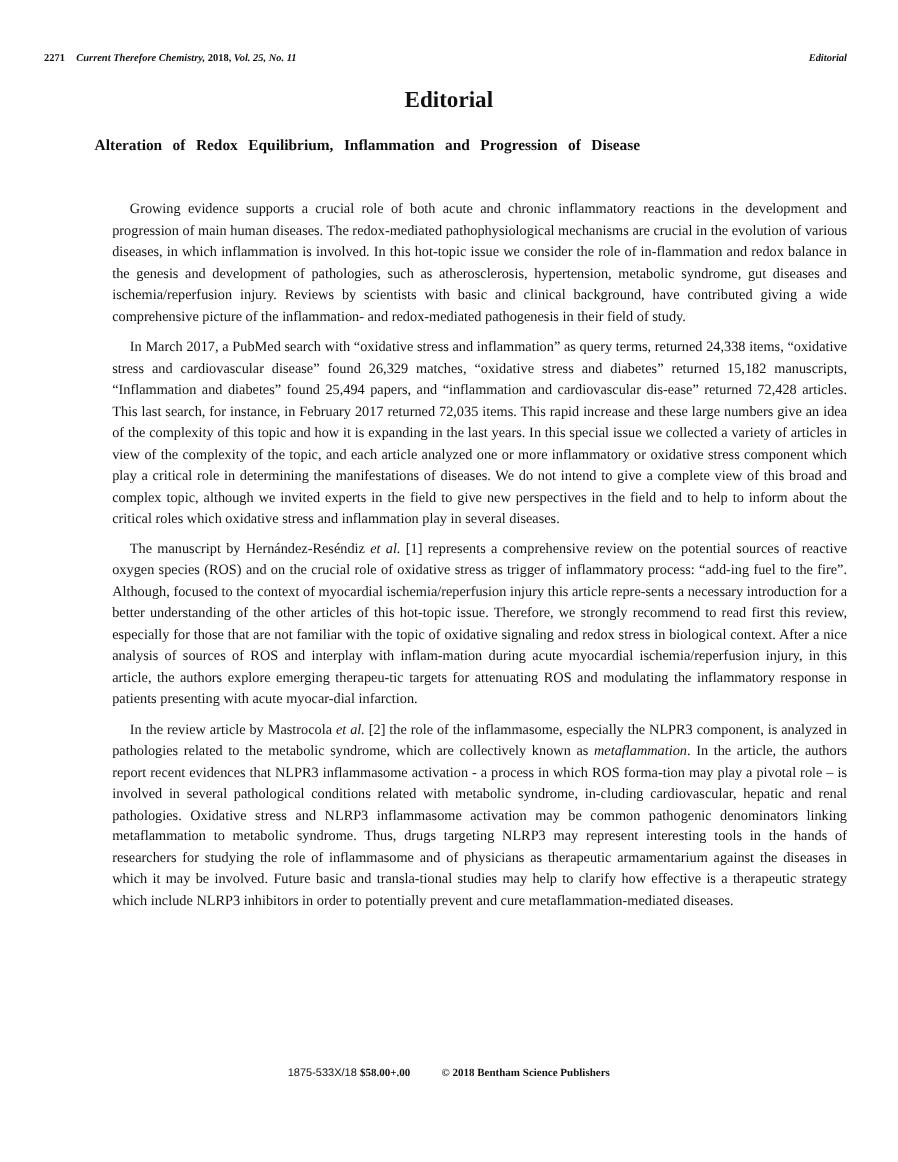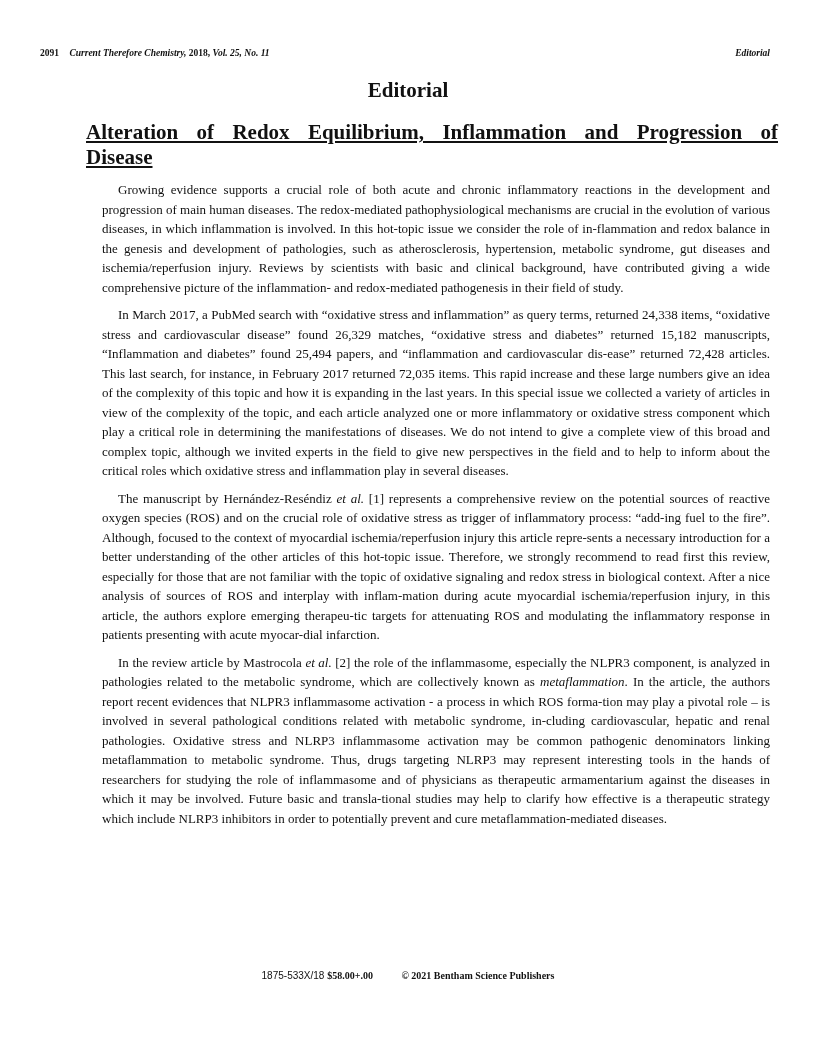--- a/index.html
+++ b/index.html
@@ -2,48 +2,48 @@
 <html><head>
 <meta charset="utf-8">
 <style>
   html, body { margin:0; padding:0; background:#ffffff; }
   body { width:816px; height:1056px; position:relative; overflow:hidden; color:#111; font-family:"Liberation Serif", serif; }
   .header { position:absolute; left:40px; right:46px; top:48px; font-size:9.5px; font-weight:bold; display:flex; justify-content:space-between; }
   .header .journal { font-style:italic; }
   .header .pg { margin-right:8px; }
   .header .right { font-style:italic; }
   .section-title { position:absolute; left:0; right:0; top:78px; text-align:center; font-size:21px; font-weight:bold; }
-  .article-title { position:absolute; left:86px; right:38px; top:120px; font-size:21px; font-weight:bold; line-height:25px; text-align:justify; text-align-last:left; word-spacing:6px;text-decoration:underline; }
+  .article-title { position:absolute; left:86px; right:38px; top:120px; font-size:14px; font-weight:bold; line-height:25px; text-align:justify; text-align-last:left; word-spacing:6px; }
   .body { position:absolute; left:86px; right:46px; top:180px; font-size:13px; line-height:19.5px; text-align:justify; }
   .body p { margin:0 0 8px 16px; text-indent:16px; }
   .footer { position:absolute; left:0; right:0; top:970px; text-align:center; font-size:10px; font-weight:bold; }
   .footer .issn { font-family:"Liberation Sans", sans-serif; font-weight:normal; margin-right:26px; }
   .footer .issn b { font-family:"Liberation Serif", serif; }
   em { font-style:italic; }
 </style>
 </head>
 <body>
 
 <div class="header">
   <div>
-    <span class="pg">2091</span>
+    <span class="pg">2271</span>
     <span class="journal">Current Therefore Chemistry,</span>
     <span>2018,</span>
     <span class="journal">Vol. 25, No. 11</span>
   </div>
   <div class="right">Editorial</div>
 </div>
 
 <div class="section-title">Editorial</div>
 
 <div class="article-title">Alteration of Redox Equilibrium, Inflammation and Progression of Disease</div>
 
 <div class="body">
   <p>Growing evidence supports a crucial role of both acute and chronic inflammatory reactions in the development and progression of main human diseases. The redox-mediated pathophysiological mechanisms are crucial in the evolution of various diseases, in which inflammation is involved. In this hot-topic issue we consider the role of in-flammation and redox balance in the genesis and development of pathologies, such as atherosclerosis, hypertension, metabolic syndrome, gut diseases and ischemia/reperfusion injury. Reviews by scientists with basic and clinical background, have contributed giving a wide comprehensive picture of the inflammation- and redox-mediated pathogenesis in their field of study.</p>
   <p>In March 2017, a PubMed search with “oxidative stress and inflammation” as query terms, returned 24,338 items, “oxidative stress and cardiovascular disease” found 26,329 matches, “oxidative stress and diabetes” returned 15,182 manuscripts, “Inflammation and diabetes” found 25,494 papers, and “inflammation and cardiovascular dis-ease” returned 72,428 articles. This last search, for instance, in February 2017 returned 72,035 items. This rapid increase and these large numbers give an idea of the complexity of this topic and how it is expanding in the last years. In this special issue we collected a variety of articles in view of the complexity of the topic, and each article analyzed one or more inflammatory or oxidative stress component which play a critical role in determining the manifestations of diseases. We do not intend to give a complete view of this broad and complex topic, although we invited experts in the field to give new perspectives in the field and to help to inform about the critical roles which oxidative stress and inflammation play in several diseases.</p>
   <p><span>The manuscript by Hernández-Reséndiz </span><em>et al.</em><span> [1] represents a comprehensive review on the potential sources of reactive oxygen species (ROS) and on the crucial role of oxidative stress as trigger of inflammatory process: “add-ing fuel to the fire”. Although, focused to the context of myocardial ischemia/reperfusion injury this article repre-sents a necessary introduction for a better understanding of the other articles of this hot-topic issue. Therefore, we strongly recommend to read first this review, especially for those that are not familiar with the topic of oxidative signaling and redox stress in biological context.  After a nice analysis of sources of ROS and interplay with inflam-mation during acute myocardial ischemia/reperfusion injury, in this article, the authors explore emerging therapeu-tic targets for attenuating ROS and modulating the inflammatory response in patients presenting with acute myocar-dial infarction.</span></p>
   <p><span>In the review article by Mastrocola </span><em>et al.</em><span> [2] the role of the inflammasome, especially the NLPR3 component, is analyzed in pathologies related to the metabolic syndrome, which are collectively known as </span><em>metaflammation</em><span>. In the article, the authors report recent evidences that NLPR3 inflammasome activation - a process in which ROS forma-tion may play a pivotal role – is involved in several pathological conditions related with metabolic syndrome, in-cluding cardiovascular, hepatic and renal pathologies. Oxidative stress and NLRP3 inflammasome activation may be common pathogenic denominators linking metaflammation to metabolic syndrome. Thus, drugs targeting NLRP3 may represent interesting tools in the hands of researchers for studying the role of inflammasome and of physicians as therapeutic armamentarium against the diseases in which it may be involved. Future basic and transla-tional studies may help to clarify how effective is a therapeutic strategy which include NLRP3 inhibitors in order to potentially prevent and cure metaflammation-mediated diseases.</span></p>
 </div>
 
 <div class="footer">
   <span class="issn"><span>1875-533X/18</span> <b>$58.00+.00</b></span>
-  <span>© 2021 Bentham Science Publishers</span>
+  <span>© 2018 Bentham Science Publishers</span>
 </div>
 
 </body></html>

